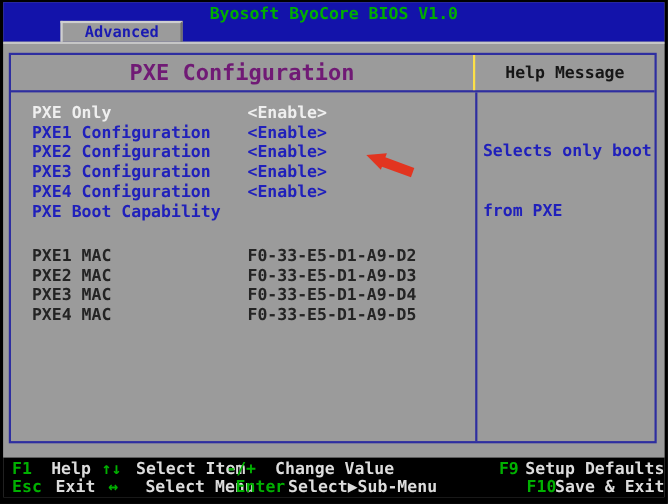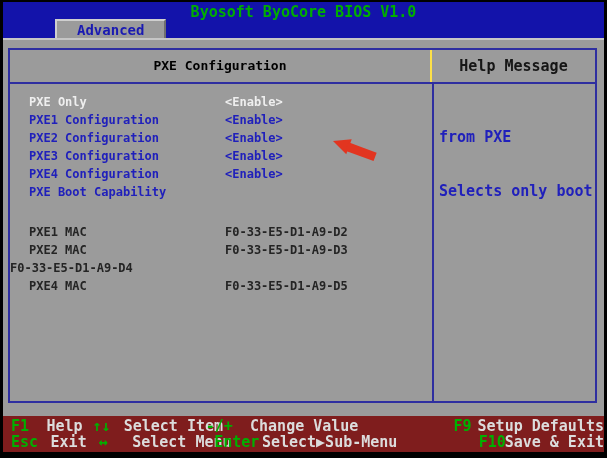--- a/index.html
+++ b/index.html
@@ -32,35 +32,35 @@
     position:absolute; left:0; right:0; top:36px; bottom:36px;
     background:#9b9b9b; border-top:2px solid #c6c6c6; box-sizing:border-box;
   }
   .panel {
     position:absolute; left:5px; right:7px; top:8px; bottom:13px;
     border:2px solid #2e2ea0; display:flex; flex-direction:column;
   }
   .panel-header { display:flex; height:32px; border-bottom:2px solid #2e2ea0; }
   .ph-left {
     flex:1; text-align:center; line-height:32px;
-    color:#000000; font-size:13px; white-space:pre;
+    color:#701a75; font-size:20px; white-space:pre;
   }
   .ph-right {
     width:163px; border-left:2px solid #fde047; text-align:center; line-height:32px;
     color:#161616; font-size:15px; white-space:pre;
   }
   .panel-body { flex:1; display:flex; min-height:0; }
   .pb-left { flex:1; padding-top:9px; position:relative; }
   .pb-right {
     width:163px; border-left:2px solid #2e2ea0;
     padding:8px 4px 0 5px; box-sizing:border-box;
     color:#2020bb; font-size:15px; line-height:18px; white-space:pre;
   }
 
-  .row { display:flex; height:18px; line-height:18px; font-size:12px; white-space:pre; }
+  .row { display:flex; height:18px; line-height:18px; font-size:15px; white-space:pre; }
   .row .lbl { padding-left:19px; width:215px; box-sizing:border-box; color:#2020bb; }
   .row .val { color:#2020bb; }
   .row.selected .lbl, .row.selected .val { color:#efefef; }
   .mac-block { margin-top:22px; }
   .row.mac .lbl, .row.mac .val { color:#242424; }
 
   
   .red-arrow {
     position:absolute; left:330px; top:90px; width:50px; height:22px;
     display:flex; align-items:center;
@@ -70,21 +70,21 @@
   .red-arrow .head {
     width:0; height:0;
     border-top:8px solid transparent; border-bottom:8px solid transparent;
     border-right:17px solid #e23520;
   }
   .red-arrow .shaft { width:30px; height:9px; background:#e23520; margin-left:-2px; }
 
   
   .hotkeys {
     position:absolute; left:0; right:0; bottom:0; height:36px;
-    background:#7f1d1d; padding-top:2px; box-sizing:border-box;
+    background:#000000; padding-top:2px; box-sizing:border-box;
   }
   .hk-row { display:flex; height:16px; line-height:16px; font-size:15px; white-space:pre; }
   .hk-key { color:#00b000; }
   .hk-act { color:#dcdcdc; }
   .k1 { width:28px; margin-left:8px; }
   .a1 { width:60px;text-align:center; }
   .k2 { width:34px; }
   .a2 { width:82px; }
   .k3 { width:48px; }
   .a3 { width:190px; }
@@ -140,32 +140,33 @@
             <div class="mac-block">
               <div class="row mac">
                 <span class="lbl">PXE1 MAC</span>
                 <span class="val">F0-33-E5-D1-A9-D2</span>
               </div>
               <div class="row mac">
                 <span class="lbl">PXE2 MAC</span>
                 <span class="val">F0-33-E5-D1-A9-D3</span>
               </div>
               <div class="row mac">
+                <span class="lbl">PXE3 MAC</span>
                 <span class="val">F0-33-E5-D1-A9-D4</span>
               </div>
               <div class="row mac">
                 <span class="lbl">PXE4 MAC</span>
                 <span class="val">F0-33-E5-D1-A9-D5</span>
               </div>
             </div>
 
           </div>
           <div class="pb-right">
+            <div>Selects only boot</div>
             <div>from PXE</div>
-            <div>Selects only boot</div>
           </div>
         </div>
 
       </div>
 
       <div class="red-arrow">
         <span class="head"></span>
         <span class="shaft"></span>
       </div>
     </div>

